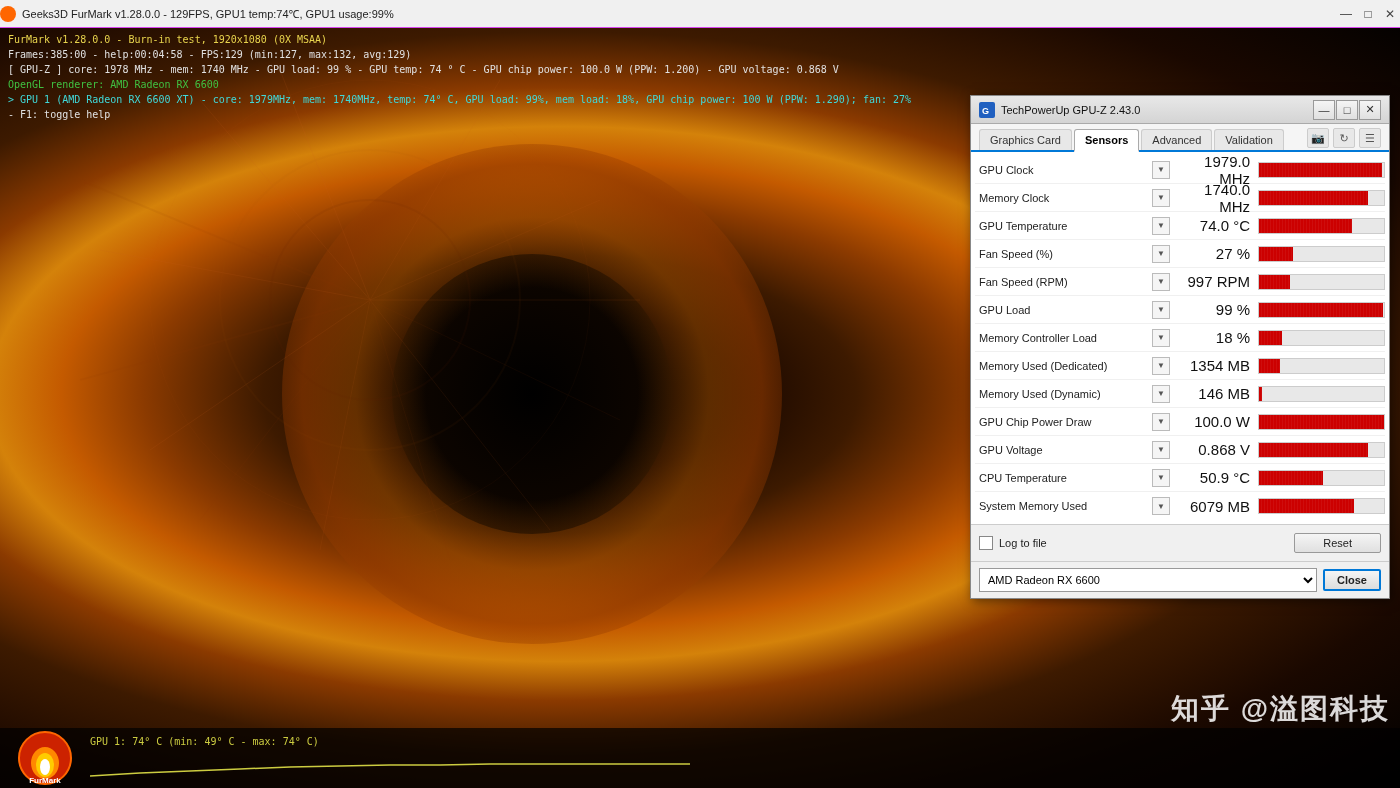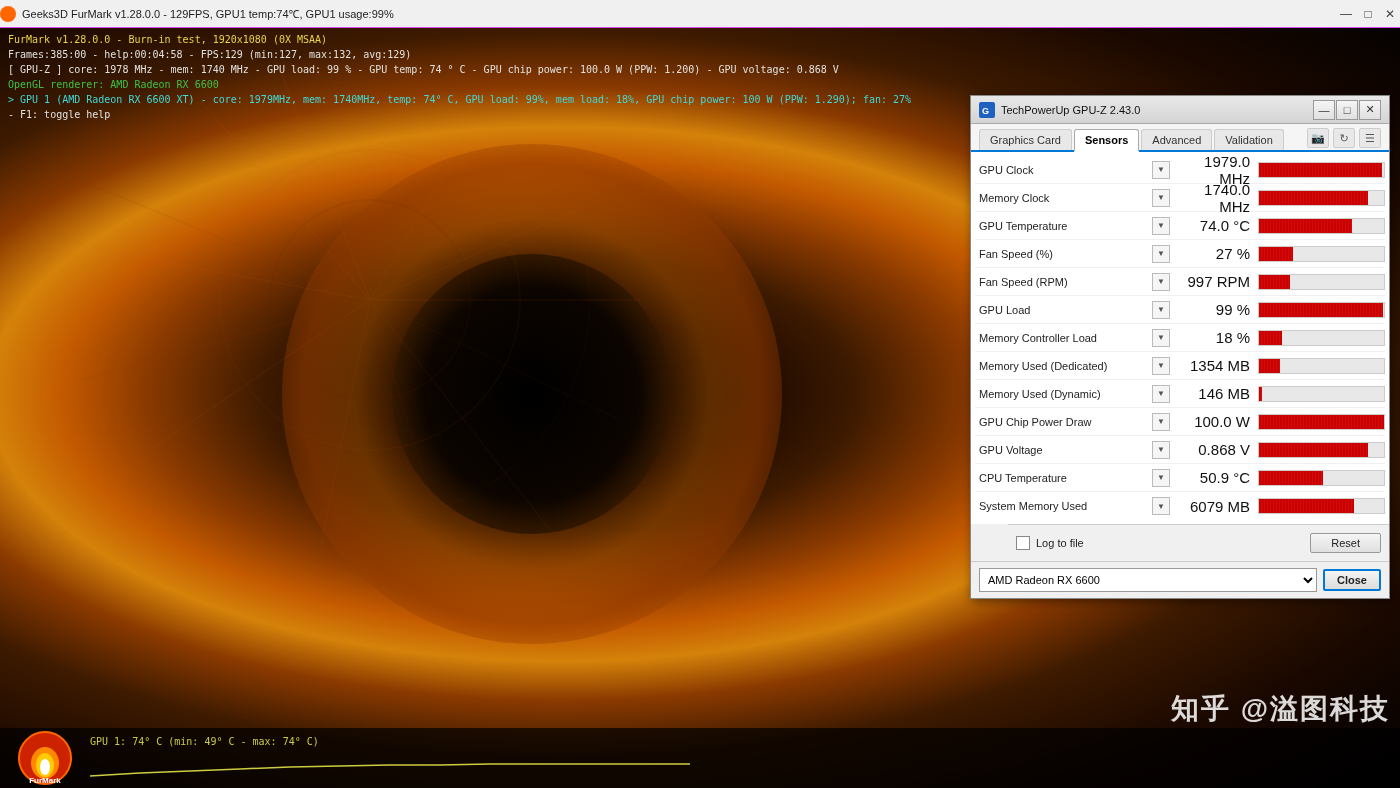--- a/index.html
+++ b/index.html
@@ -300,37 +300,36 @@
       );
     }
 
     
     .gpuz-bottom {
       background: #f0f0f0;
       border-top: 1px solid #ccc;
       padding: 8px;
       display: flex;
       align-items: center;
-      margin-left: 37px;
     }
     .log-checkbox {
       width: 14px; height: 14px;
       border: 1px solid #888;
       background: white;
       margin-right: 6px;
       flex-shrink: 0;
       display: flex; align-items: center; justify-content: center;
     }
     .log-label {
       font-size: 11px;
       color: #222;
       flex: 1;
     }
     .reset-btn {
-      padding: 3px 20px;
+      padding: 3px 28px;
       background: linear-gradient(to bottom, #f5f5f5, #e0e0e0);
       border: 1px solid #999;
       font-size: 11px;
       cursor: pointer;
       border-radius: 2px;
       color: #222;
     }
 
     
     .gpuz-gpu-row {

